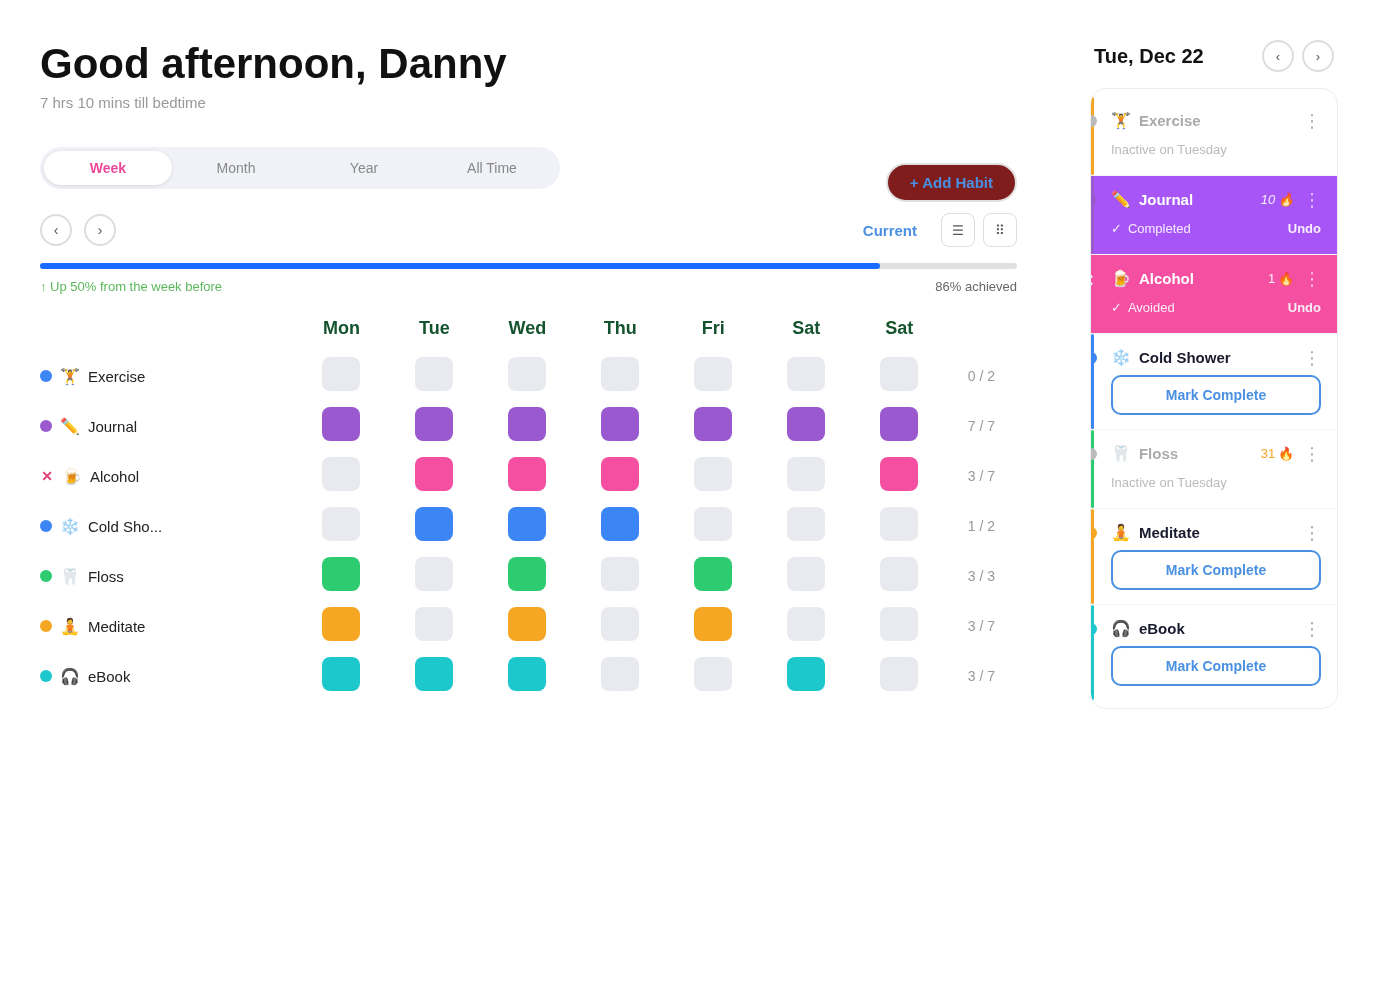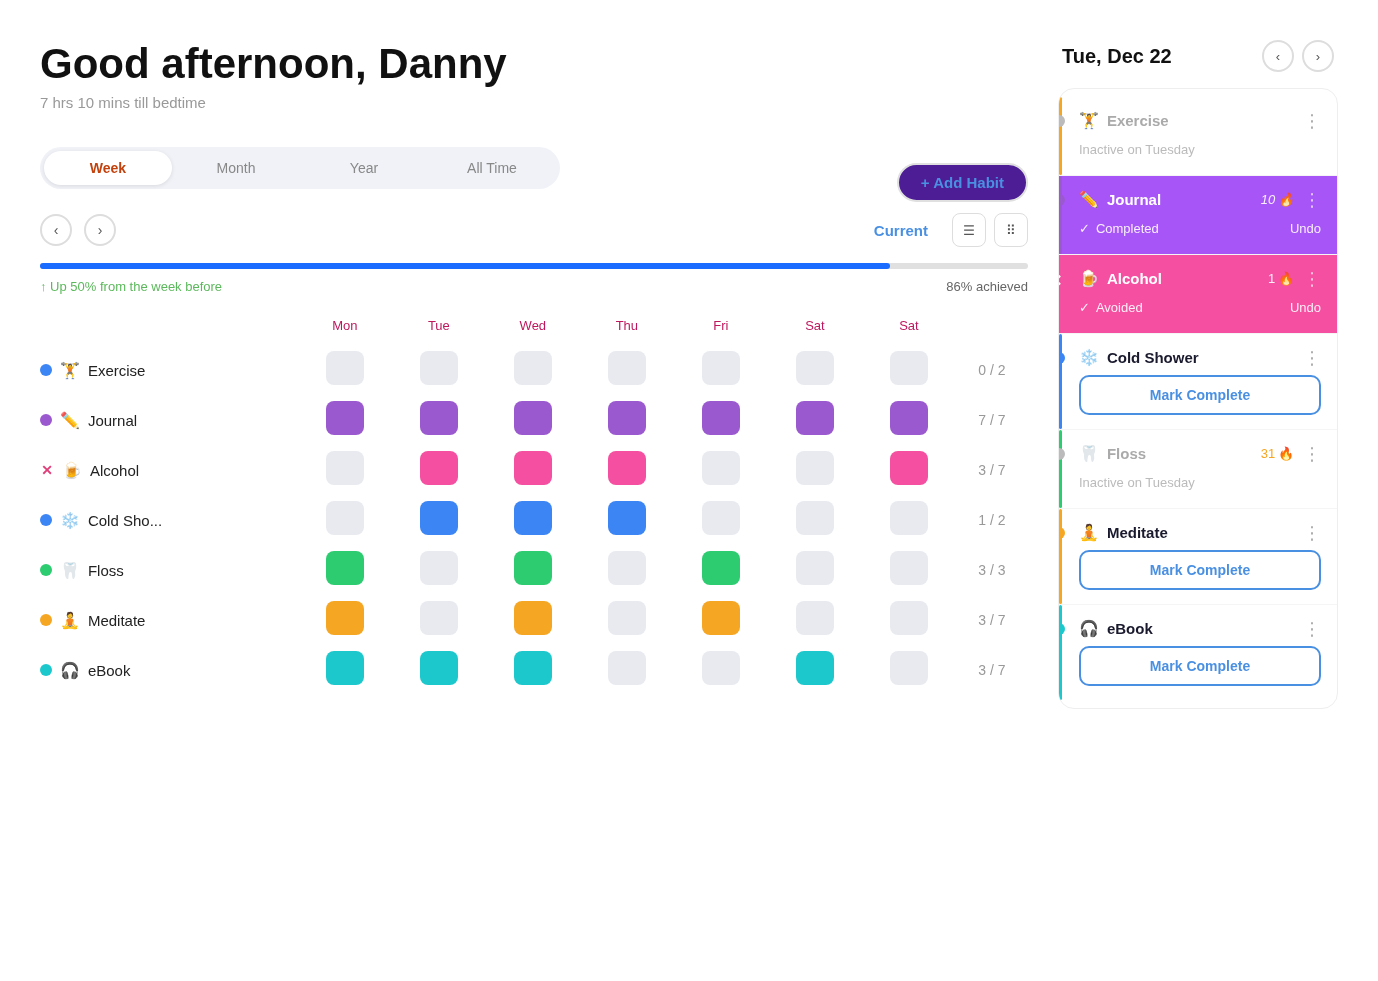--- a/index.html
+++ b/index.html
@@ -41,26 +41,26 @@
       padding: 9px 0;
       border-radius: 24px;
       cursor: pointer;
       font-size: 14px;
       color: #888;
       font-weight: 500;
       transition: background 0.2s;
     }
     .period-tab.active {
       background: #fff;
-      color: #c2410c;
+      color: #ec4899;
       font-weight: 600;
       box-shadow: 0 1px 4px rgba(0,0,0,0.1);
     }
     .add-habit-btn {
-      background: #4c1d95;
+      background: #7f1d1d;
       border: 2px solid #e0e0e0;
       border-radius: 24px;
       padding: 9px 22px;
       cursor: pointer;
       font-size: 15px;
       font-weight: 600;
       color: #4a90e2;
       display: flex;
       align-items: flex-end;
       gap: 6px;
@@ -139,23 +139,23 @@
       color: #5cb85c;
       display: flex;
       align-items: center;
       gap: 4px;
     }
     .habits-table {
       width: 100%;
       border-collapse: collapse;
     }
     .habits-table th {
-      font-size: 13px;
-      color: #be185d;
-      font-weight: 400;
+      font-size: 18px;
+      color: #14532d;
+      font-weight: 700;
       text-align: center;
       padding: 0 4px 12px 4px;
     }
     .habits-table th.habit-name-col {
       text-align: left;
       padding-left: 0;
     }
     .habits-table td {
       padding: 6px 4px;
       text-align: center;
@@ -208,22 +208,23 @@
     .day-cell.filled-teal { background: #1dc8cd; }
     .day-cell.empty { background: #e8eaf0; }
     .count-cell {
       color: #999;
       font-size: 14px;
       text-align: right;
       white-space: nowrap;
     }
     
     .right-panel {
-      width: 280px;
+      width: 248px;
       flex-shrink: 0;
+      margin-left: 43px;
     }
     .right-header {
       display: flex;
       align-items: center;
       justify-content: space-between;
       margin-bottom: 16px;
       padding: 0 4px;
     }
     .right-date {
       font-size: 20px;
@@ -300,21 +301,21 @@
       align-items: center;
       gap: 6px;
       padding: 4px 0;
     }
     .panel-status.inactive {
       color: #bbb;
     }
     .panel-undo {
       margin-left: auto;
       color: #5a5aee;
-      font-weight: 400;
+      font-weight: 700;
       cursor: pointer;
       font-size: 13px;
     }
     .mark-complete-btn {
       width: 100%;
       padding: 10px;
       border: 2px solid #4a90e2;
       border-radius: 10px;
       background: #fff;
       color: #4a90e2;

